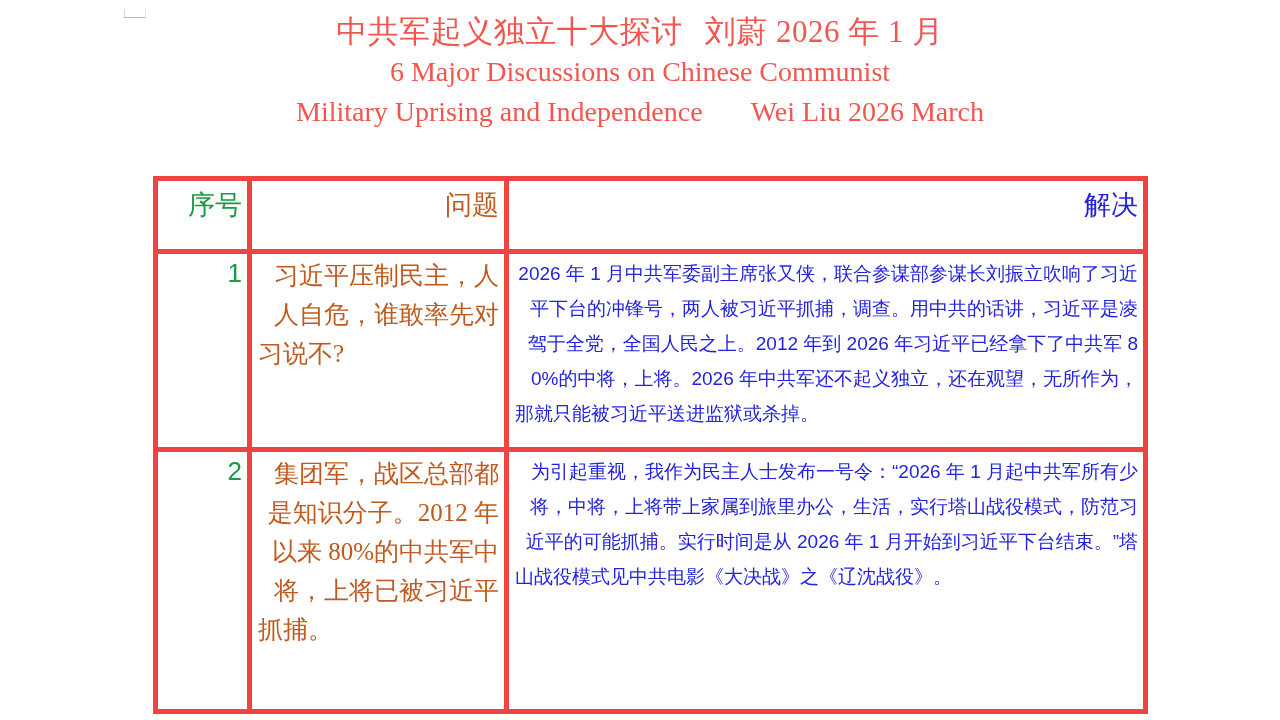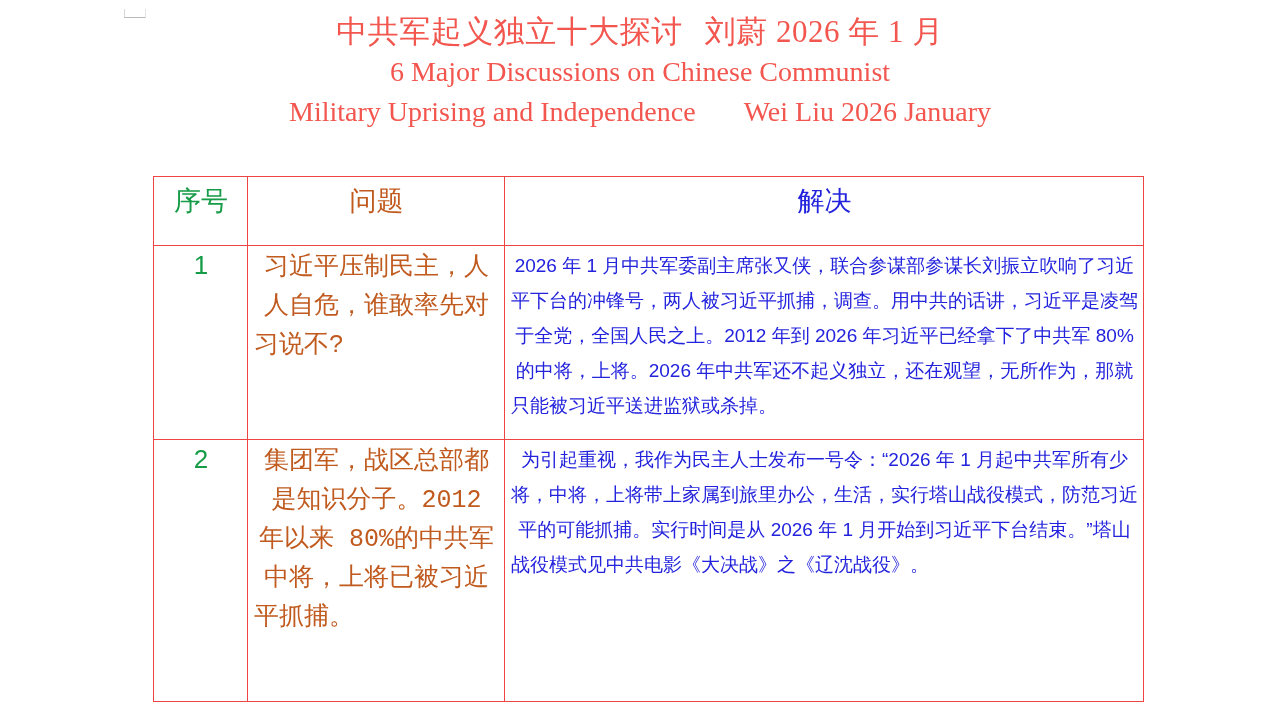--- a/index.html
+++ b/index.html
@@ -72,24 +72,24 @@
   
   #tbl {
     position: absolute;
     left: 153px;
     top: 176px;
     width: 990px;
     border-collapse: collapse;
     table-layout: fixed;
   }
   #tbl td, #tbl th {
-    border: 1px solid #ef4444;
+    border: 5px solid #ef4444;
     vertical-align: top;
     padding: 2px 5px 16px 6px;
-    text-align: center;
+    text-align: right;
     font-weight: normal;
   }
   col.c-no    { width: 94px; }
   col.c-prob  { width: 257px; }
   col.c-sol   { width: 639px; }
 
   
   .hdr-cell {
     height: 50px;
     line-height: 44px;
@@ -110,21 +110,21 @@
   }
 
   
   .cell-prob {
     color: #c05a1e;
     font-size: 25px;
     line-height: 39px;
     text-align: justify;
     text-align-last: left;
     text-justify: inter-character;
-    font-family: Liberation Mono, monospace;
+    font-family: Liberation Serif, serif;
     word-break: break-all;
   }
 
   
   .cell-sol {
     color: #2323dd;
     font-size: 19px;
     line-height: 35px;
     text-align: justify;
     text-align-last: left;
@@ -140,21 +140,21 @@
 </head>
 <body>
 
 <div id="slide">
 
   <div id="ghost-frame"></div>
 
   <div id="title-block">
     <div class="title-line" id="title-line-cn"><span>中共军起义独立十大探讨</span><span class="gap"></span><span>刘蔚 2026 年 1 月</span></div>
     <div class="title-line" id="title-line-en1">6 Major Discussions on Chinese Communist</div>
-    <div class="title-line" id="title-line-en2"><span>Military Uprising and Independence</span><span class="gap"></span><span>Wei Liu 2026 January</span></div>
+    <div class="title-line" id="title-line-en2"><span>Military Uprising and Independence</span><span class="gap"></span><span>Wei Liu 2026 March</span></div>
   </div>
 
   <table id="tbl">
     <colgroup>
       <col class="c-no">
       <col class="c-prob">
       <col class="c-sol">
     </colgroup>
     <thead>
       <tr>

